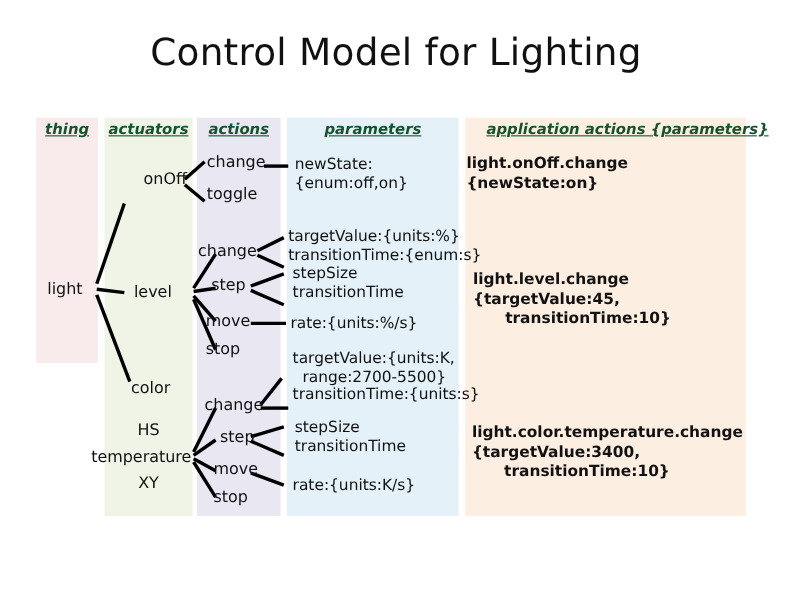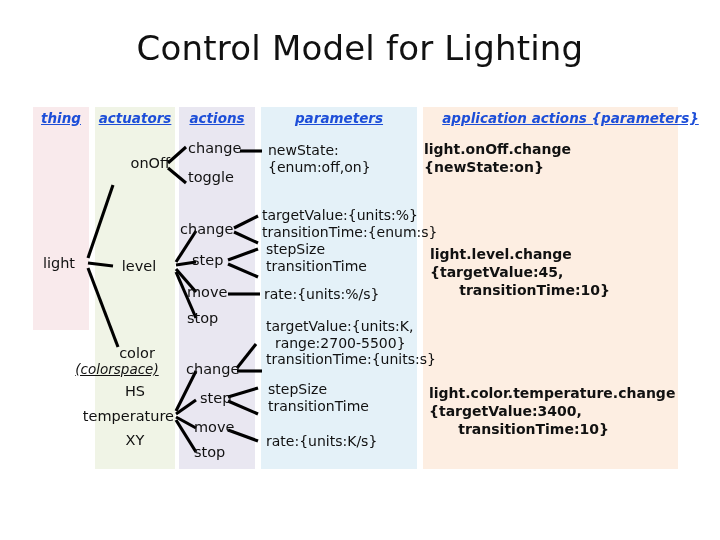--- a/index.html
+++ b/index.html
@@ -32,21 +32,21 @@
   #band-parameters {left:261px;top:107px; width:156px; height:362px;}
   #band-application{left:423px;top:107px; width:255px; height:362px;}
 
   
   .col-head{
     position:absolute;
     font-family:"DejaVu Sans", sans-serif;
     font-style:italic;
     font-weight:700;
     font-size:13.5px;
-    color:#1d4ed8;
+    color:#14532d;
     text-decoration:underline;
     white-space:nowrap;
   }
 
   
   .node{
     position:absolute;
     font-family:"DejaVu Sans", sans-serif;
     font-size:14.5px;
     color:#111;
@@ -137,21 +137,20 @@
     <line x1="228" y1="401" x2="258" y2="414" style="stroke: rgb(0, 0, 0);"></line>
 
     <line x1="228" y1="430" x2="258" y2="441" style="stroke: rgb(0, 0, 0);"></line>
   </svg>
 
   <div class="node" style="left:33px;top:255px;width:52px;text-align:center;">light</div>
 
   <div class="node" style="left:100px;top:155px;width:70px;text-align:right;">onOff</div>
   <div class="node" style="left:105px;top:258px;width:68px;text-align:center;">level</div>
   <div class="node" style="left:100px;top:345px;width:74px;text-align:center;">color</div>
-  <div class="node und" style="left:60px;top:362px;width:114px;text-align:center;font-size:13.5px;">(colorspace)</div>
   <div class="node ital" style="left:100px;top:383px;width:70px;text-align:center;">HS</div>
   <div class="node ital" style="left:46px;top:408px;width:128px;text-align:right;">temperature</div>
   <div class="node ital" style="left:100px;top:432px;width:70px;text-align:center;">XY</div>
 
   <div class="node" style="left:188px;top:140px;">change</div>
   <div class="node" style="left:188px;top:169px;">toggle</div>
 
   <div class="node" style="left:180px;top:221px;">change</div>
   <div class="node" style="left:192px;top:252px;">step</div>
   <div class="node" style="left:187px;top:284px;">move</div>

